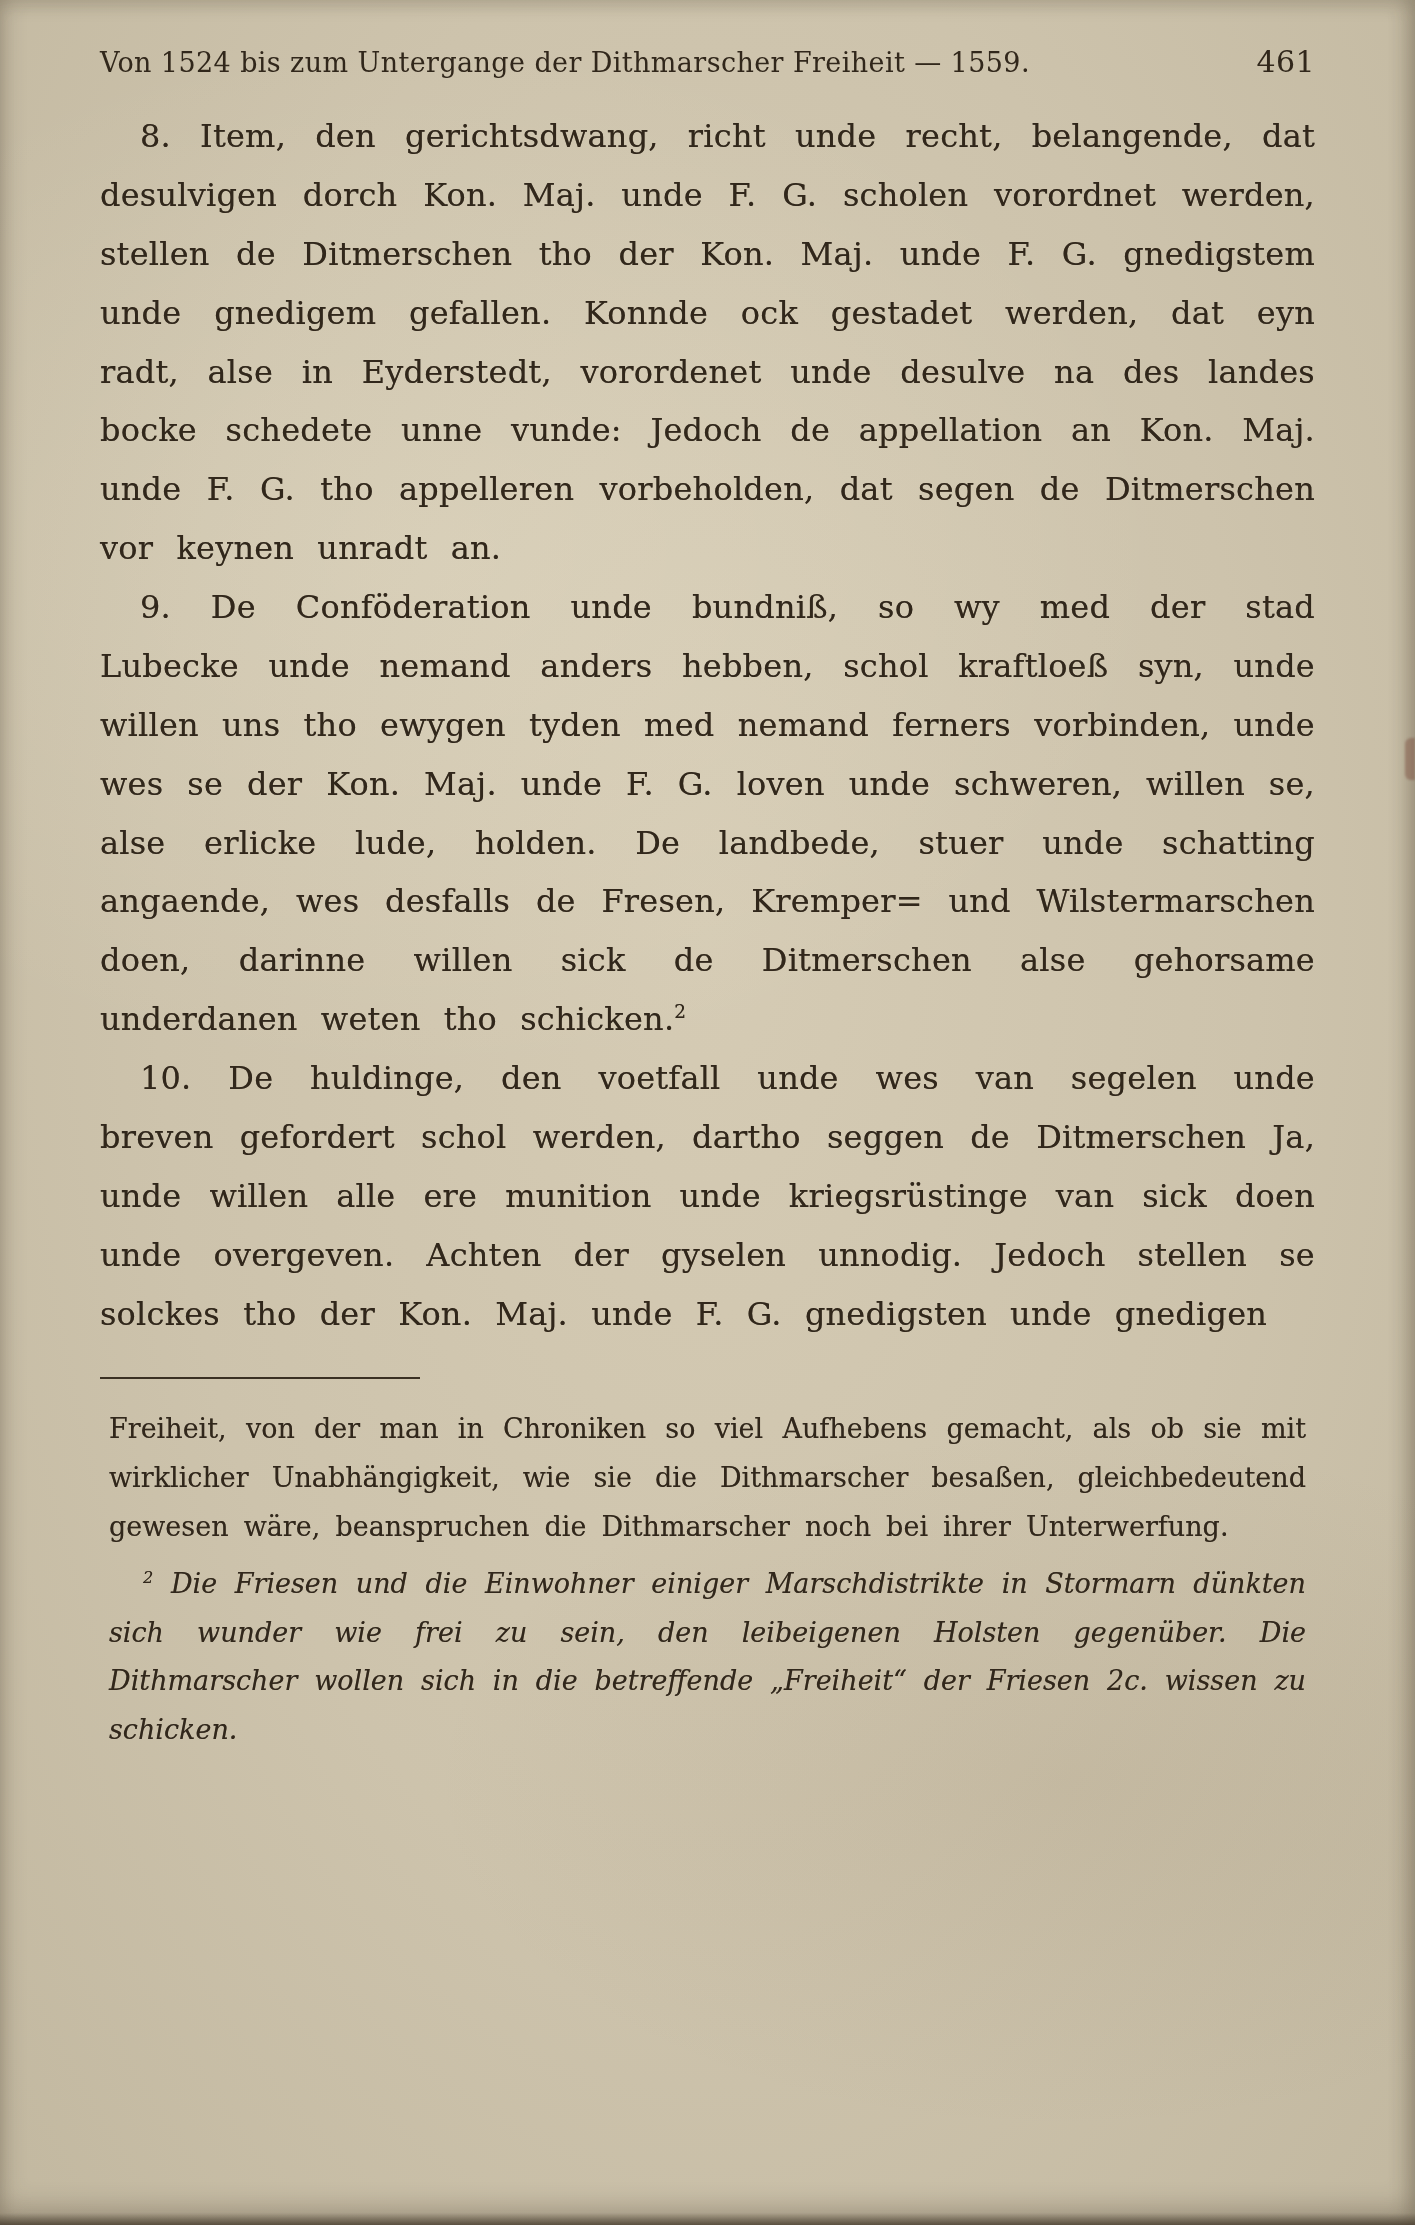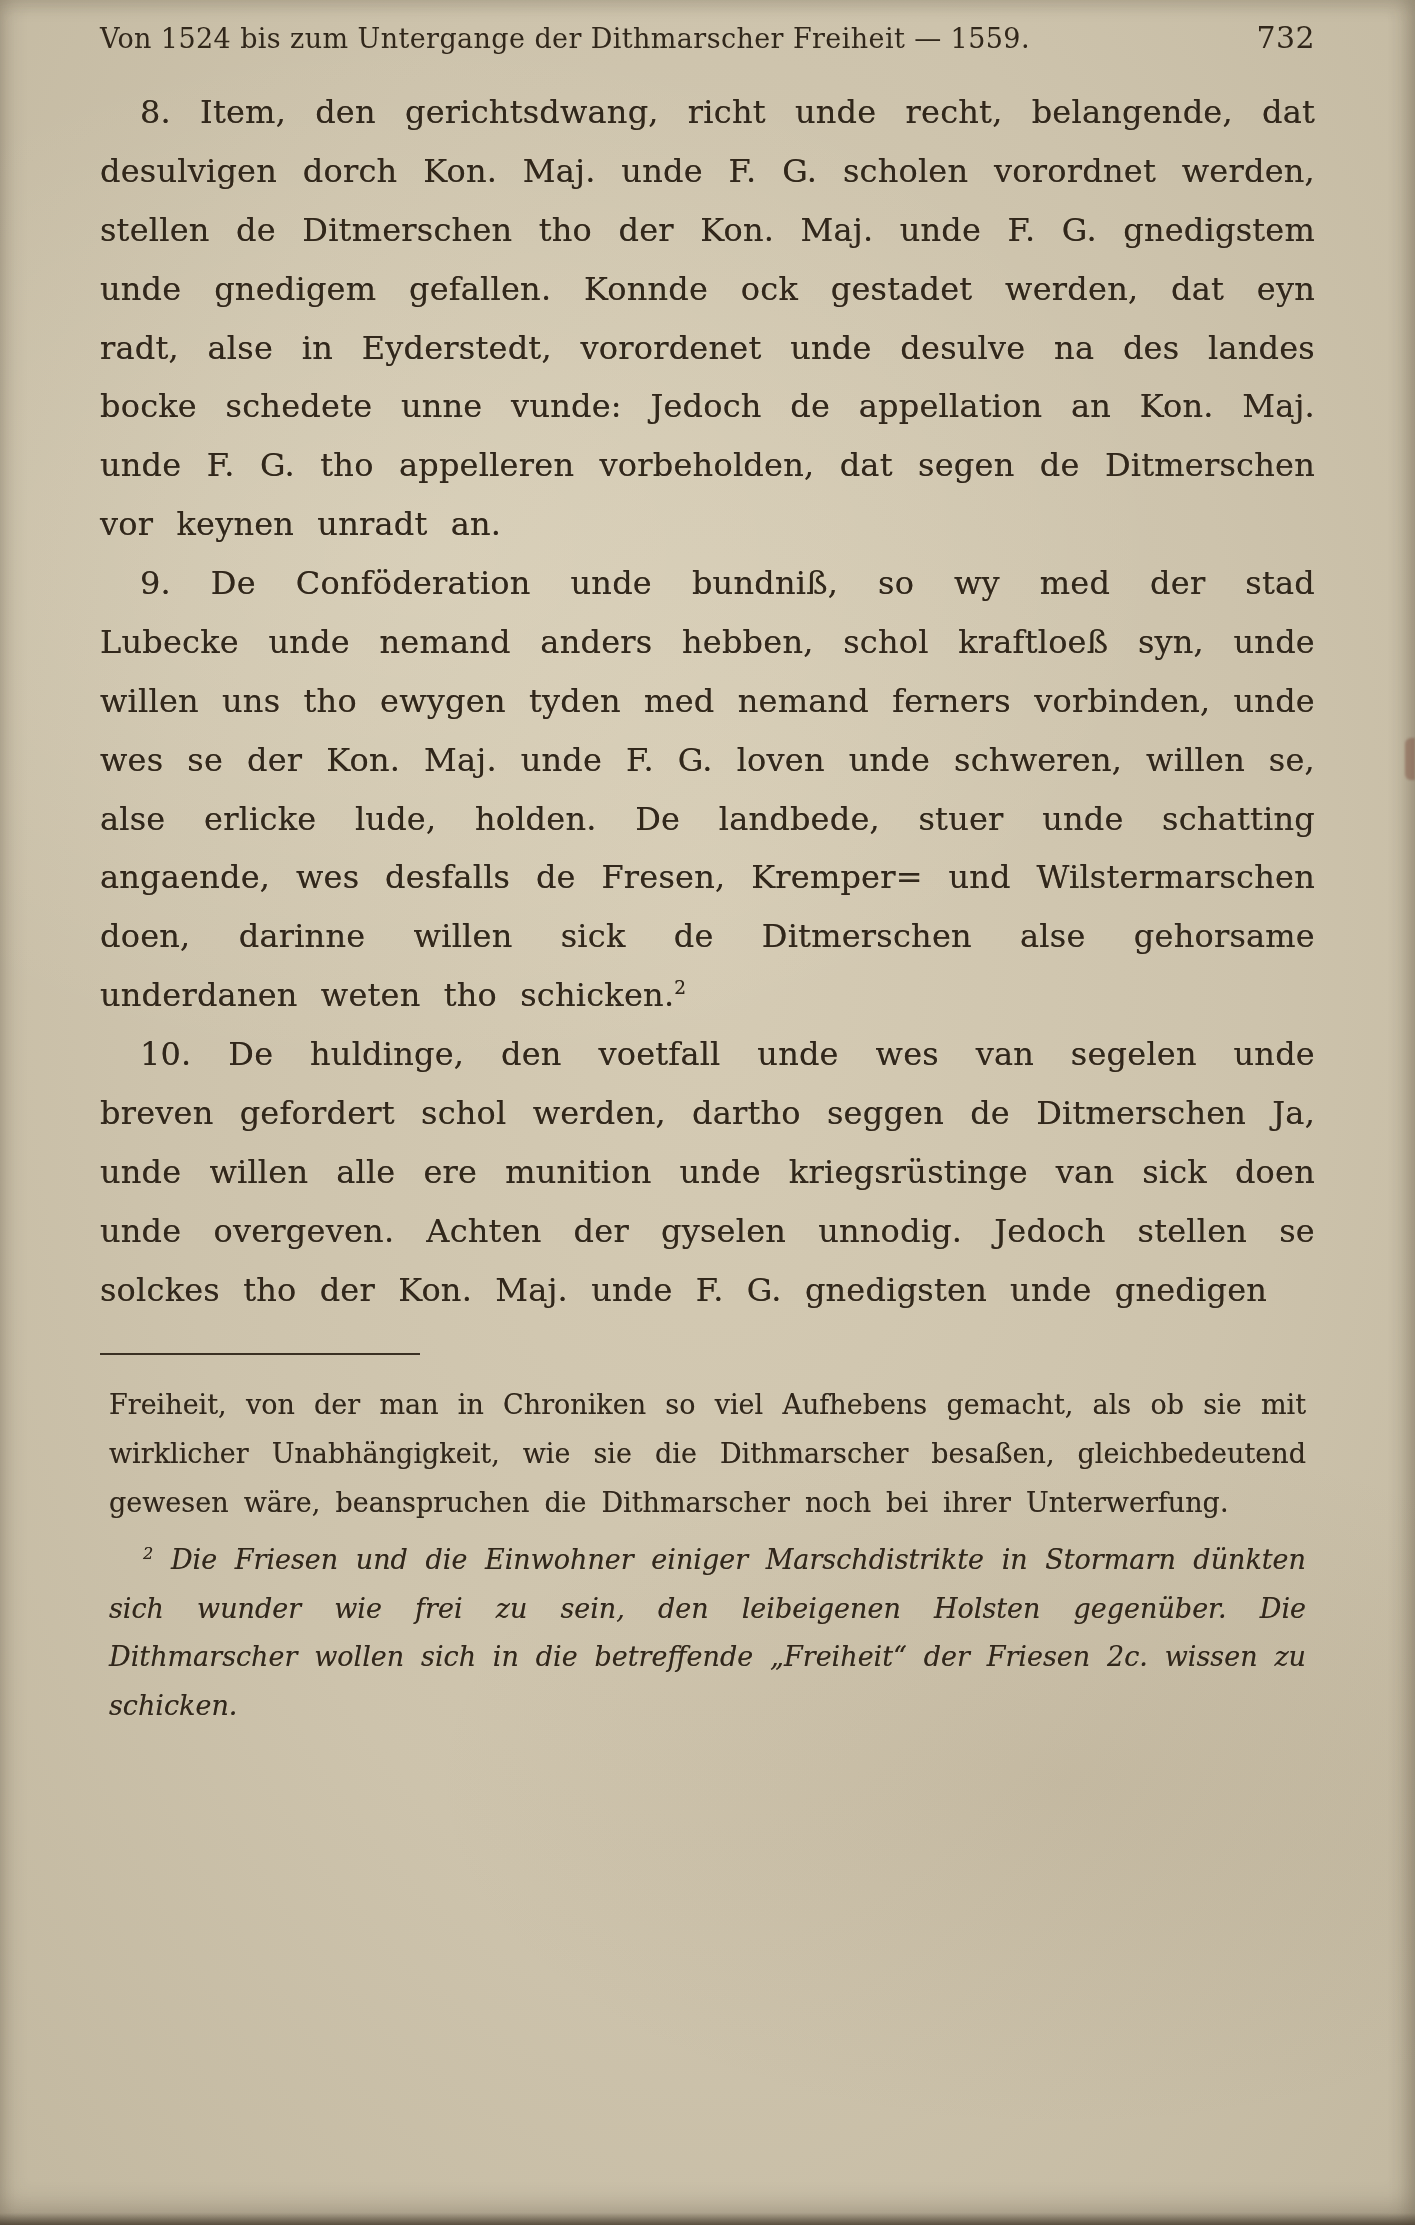--- a/index.html
+++ b/index.html
@@ -6,21 +6,21 @@
     margin: 0;
     padding: 0;
     background: #8d8473;
   }
 
   .page {
     position: relative;
     width: 1415px;
     height: 2225px;
     box-sizing: border-box;
-    padding: 20px 100px 60px 100px;
+    padding: 44px 100px 60px 100px;
     overflow: hidden;
     font-family: "DejaVu Serif", "Liberation Serif", serif;
     color: #31271b;
     background:
       radial-gradient(ellipse 900px 500px at 75% 80%, rgba(120,100,70,0.10), rgba(0,0,0,0) 70%),
       radial-gradient(ellipse 1000px 700px at 30% 25%, rgba(255,250,230,0.18), rgba(0,0,0,0) 75%),
       radial-gradient(ellipse at 50% 42%, #d5cbb4 0%, #cdc3ac 55%, #c2b8a0 100%);
     box-shadow: inset 0 -16px 26px rgba(60,48,32,0.30), inset 0 8px 16px rgba(60,48,32,0.10), inset -10px 0 18px rgba(60,48,32,0.12);
   }
 
@@ -111,21 +111,21 @@
 </style>
 </head>
 <body>
 
 <div class="page">
 
   <div class="scan-blemish"></div>
 
   <div class="running-head">
     <span class="running-title">Von 1524 bis zum Untergange der Dithmarscher Freiheit — 1559.</span>
-    <span class="page-number">732</span>
+    <span class="page-number">461</span>
   </div>
 
   <div class="body-text">
     <p class="indent">8. Item, den gerichtsdwang, richt unde recht, belangende, dat desulvigen dorch Kon. Maj. unde F. G. scholen vorordnet werden, stellen de Ditmerschen tho der Kon. Maj. unde F. G. gnedigstem unde gnedigem gefallen. Konnde ock gestadet werden, dat eyn radt, alse in Eyderstedt, vorordenet unde desulve na des landes bocke schedete unne vunde: Jedoch de appellation an Kon. Maj. unde F. G. tho appelleren vorbeholden, dat segen de Ditmerschen vor keynen unradt an.</p>
     <p class="indent"><span>9. De Conföderation unde bundniß, so wy med der stad Lubecke unde nemand anders hebben, schol kraftloeß syn, unde willen uns tho ewygen tyden med nemand ferners vorbinden, unde wes se der Kon. Maj. unde F. G. loven unde schweren, willen se, alse erlicke lude, holden. De landbede, stuer unde schatting angaende, wes desfalls de Fresen, Kremper= und Wilstermarschen doen, darinne willen sick de Ditmerschen alse gehorsame underdanen weten tho schicken.</span><sup class="fnref">2</sup></p>
     <p class="indent">10. De huldinge, den voetfall unde wes van segelen unde breven gefordert schol werden, dartho seggen de Ditmerschen Ja, unde willen alle ere munition unde kriegsrüstinge van sick doen unde overgeven. Achten der gyselen unnodig. Jedoch stellen se solckes tho der Kon. Maj. unde F. G. gnedigsten unde gnedigen</p>
   </div>
 
   <div class="footnote-block">
     <div class="fn-rule"></div>

